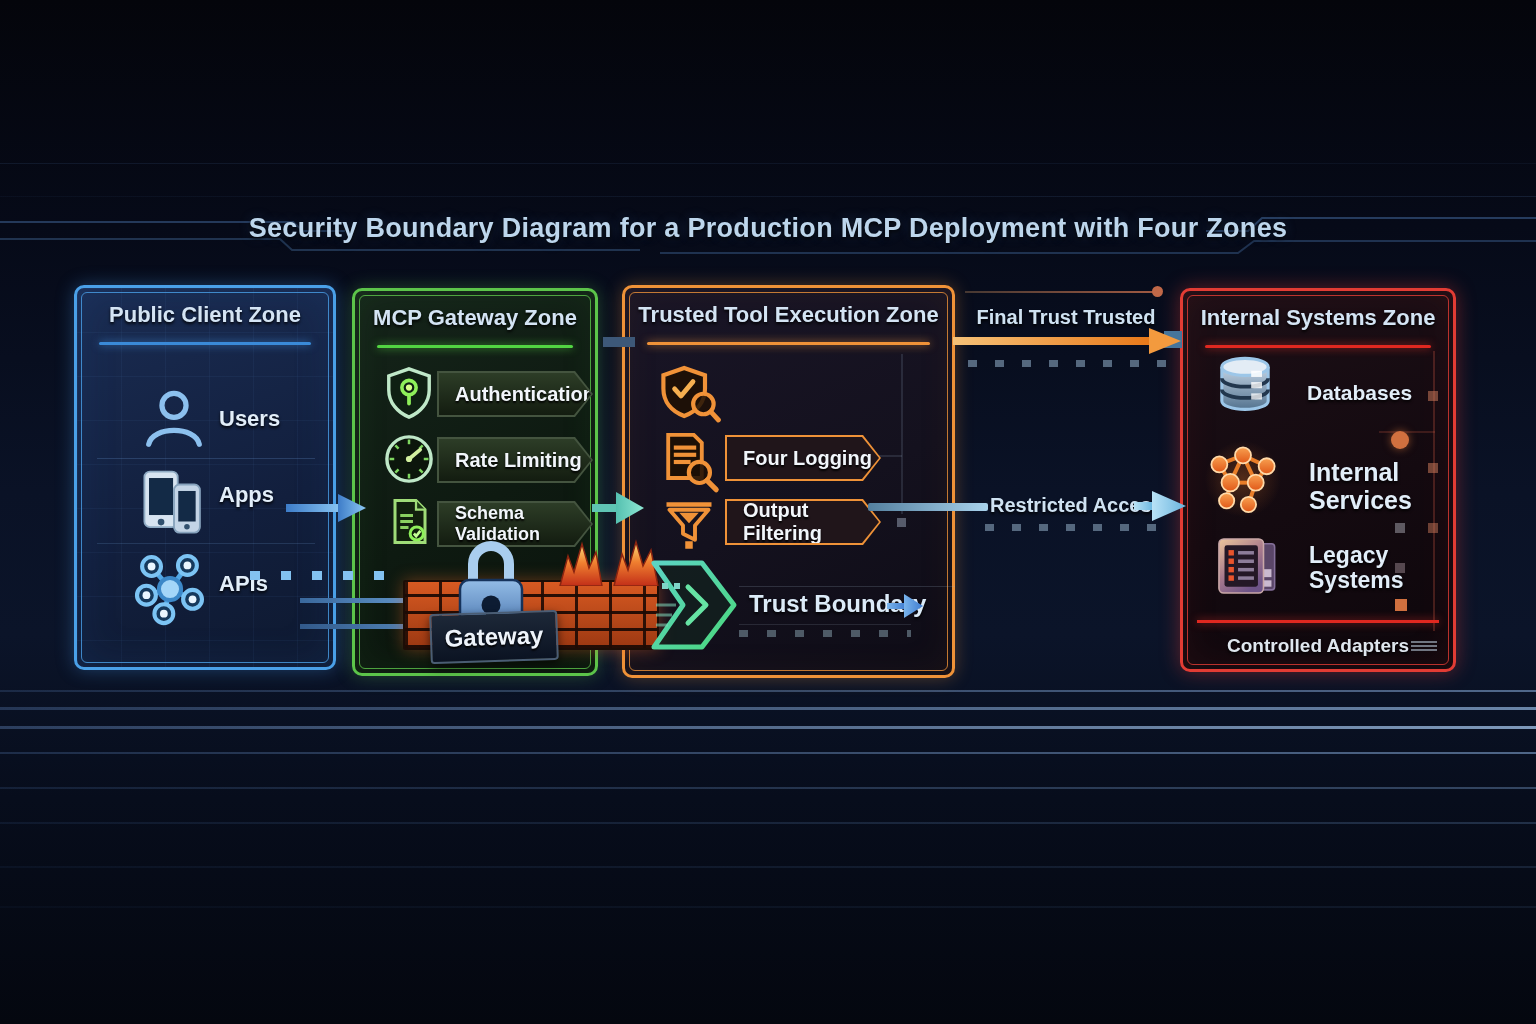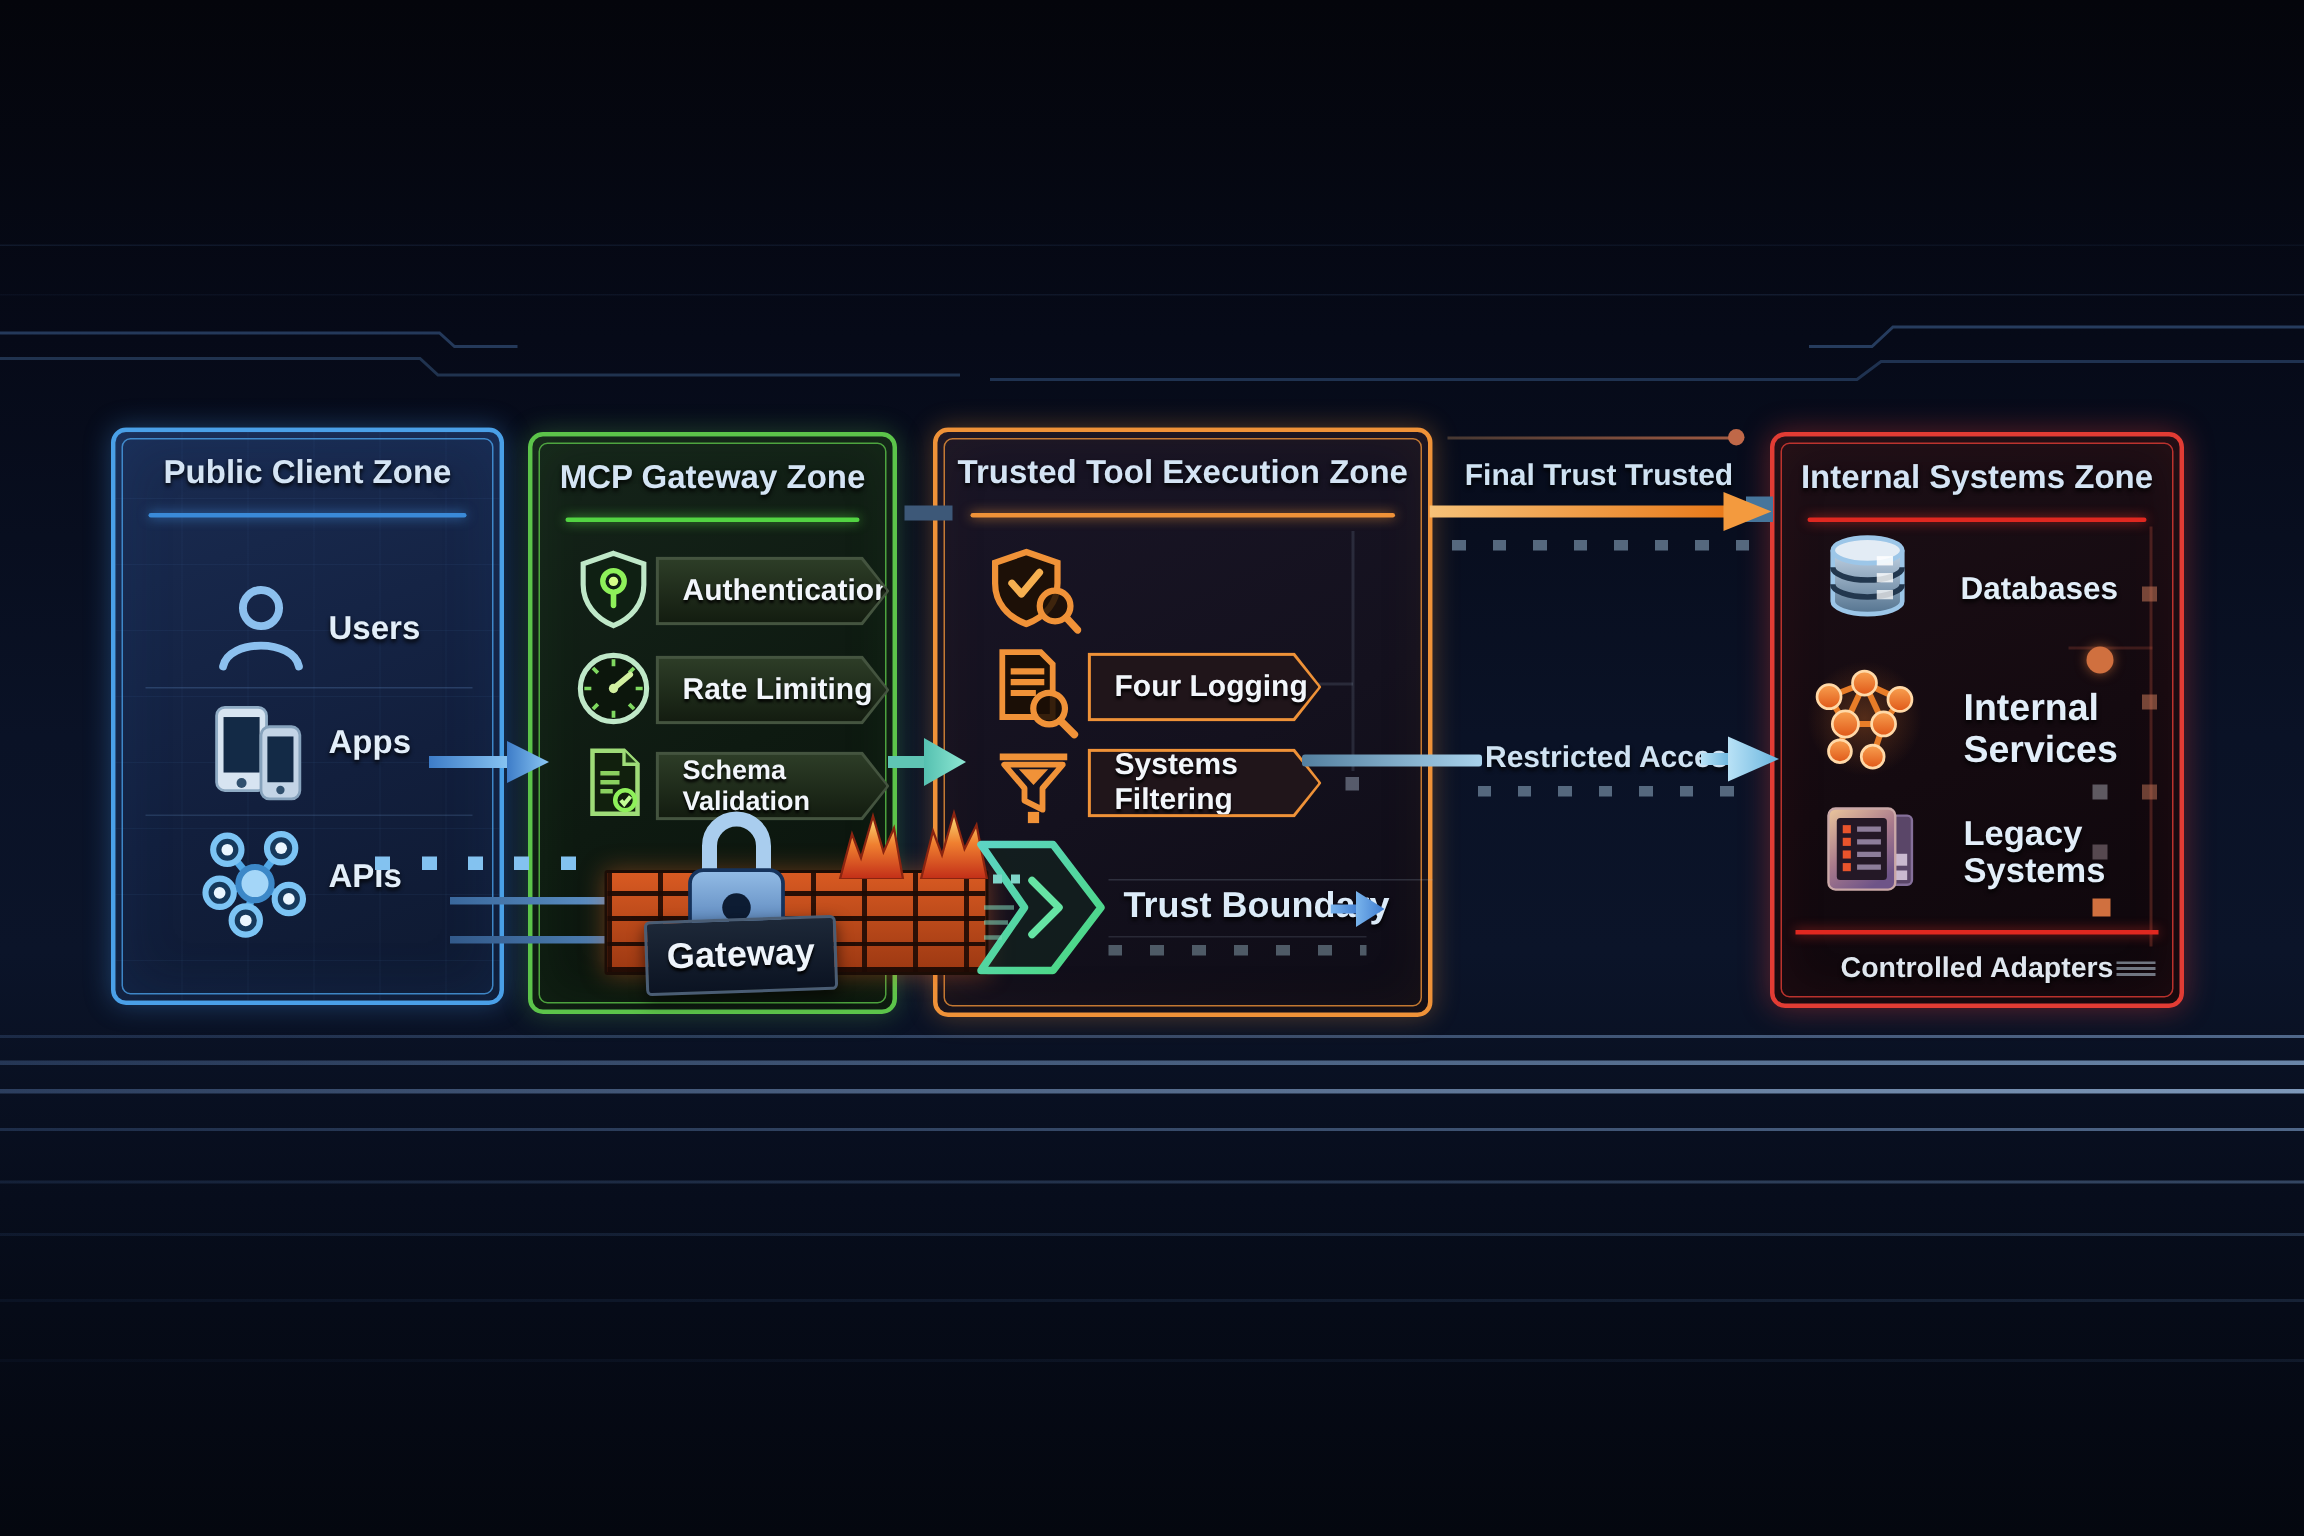--- a/index.html
+++ b/index.html
@@ -81,20 +81,21 @@
   <div class="hline" style="top:866px;height:2px;background:linear-gradient(90deg,rgba(60,100,160,.09),rgba(100,140,190,.18));"></div>
   <div class="hline" style="top:906px;height:2px;background:linear-gradient(90deg,rgba(55,95,155,.06),rgba(90,130,180,.13));"></div>
 
   <svg class="circuit" width="1536" height="280" style="left:0;top:0;">
     <polyline points="0,222 293,222 303,231 345,231" fill="none" stroke="#24395a" stroke-width="2"></polyline>
     <polyline points="0,239 280,239 292,250 640,250" fill="none" stroke="#20334f" stroke-width="2"></polyline>
     <polyline points="1206,231 1248,231 1262,218 1536,218" fill="none" stroke="#263c5e" stroke-width="2"></polyline>
     <polyline points="660,253 1238,253 1254,241 1536,241" fill="none" stroke="#1f3250" stroke-width="2"></polyline>
   </svg>
 
+  <div class="title">Security Boundary Diagram for a Production MCP Deployment with Four Zones</div>
 
   <div class="zone" style="left:74px;top:285px;width:262px;height:385px;border-color:#4aa0e8;
               background:
                 linear-gradient(rgba(100,160,235,.06) 1px,transparent 1px) 0 0/44px 44px,
                 linear-gradient(90deg,rgba(100,160,235,.06) 1px,transparent 1px) 0 0/44px 44px,
                 linear-gradient(160deg,#1a2c52 0%,#121f3d 60%,#0e1930 100%);
               box-shadow:0 0 18px rgba(70,150,230,.35), inset 0 0 40px rgba(40,90,160,.18);">
     <div class="inner-frame" style="border-color:#4aa0e8;"></div>
     <div class="zone-title">Public Client Zone</div>
     <div class="zone-underline" style="top:54px;background:#3a8ad8;box-shadow:0 0 8px rgba(70,150,230,.8);"></div>
@@ -238,21 +239,21 @@
     </div>
 
     <svg class="abs" style="left:34px;top:206px;" width="60" height="60" viewBox="0 0 40 40">
       <line x1="5" y1="7" x2="35" y2="7" stroke="#f09238" stroke-width="3"></line>
       <path d="M7,10.5 H33 L24,21 V30.5 L16,26.5 V21 Z" fill="none" stroke="#f09238" stroke-width="2.6" stroke-linejoin="round"></path>
       <path d="M13.5,12.5 H26.5 L20,19.5 Z" fill="#f09238"></path>
       <rect x="17.5" y="31.5" width="5" height="5" fill="#f09238"></rect>
     </svg>
     <div class="chip" style="left:100px;top:211px;width:156px;">
       <div class="chip-bg" style="background:#ef9238;"></div>
-      <div class="chip-in" style="background:rgba(20,15,24,.95);">Systems Filtering</div>
+      <div class="chip-in" style="background:rgba(20,15,24,.95);">Output Filtering</div>
     </div>
 
     <div class="abs" style="left:124px;top:302px;font-size:24px;font-weight:bold;color:#dcebf8;text-shadow:0 2px 3px rgba(0,0,0,.95);">Trust Boundary</div>
     <svg class="abs" style="left:262px;top:305px;" width="36" height="26" viewBox="0 0 36 26">
       <defs>
           <linearGradient id="tbg" x1="0" y1="0" x2="1" y2="0">
             <stop offset="0" stop-color="#79b4ec"></stop>
             <stop offset="1" stop-color="#3f7cd0"></stop>
           </linearGradient>
         </defs>

